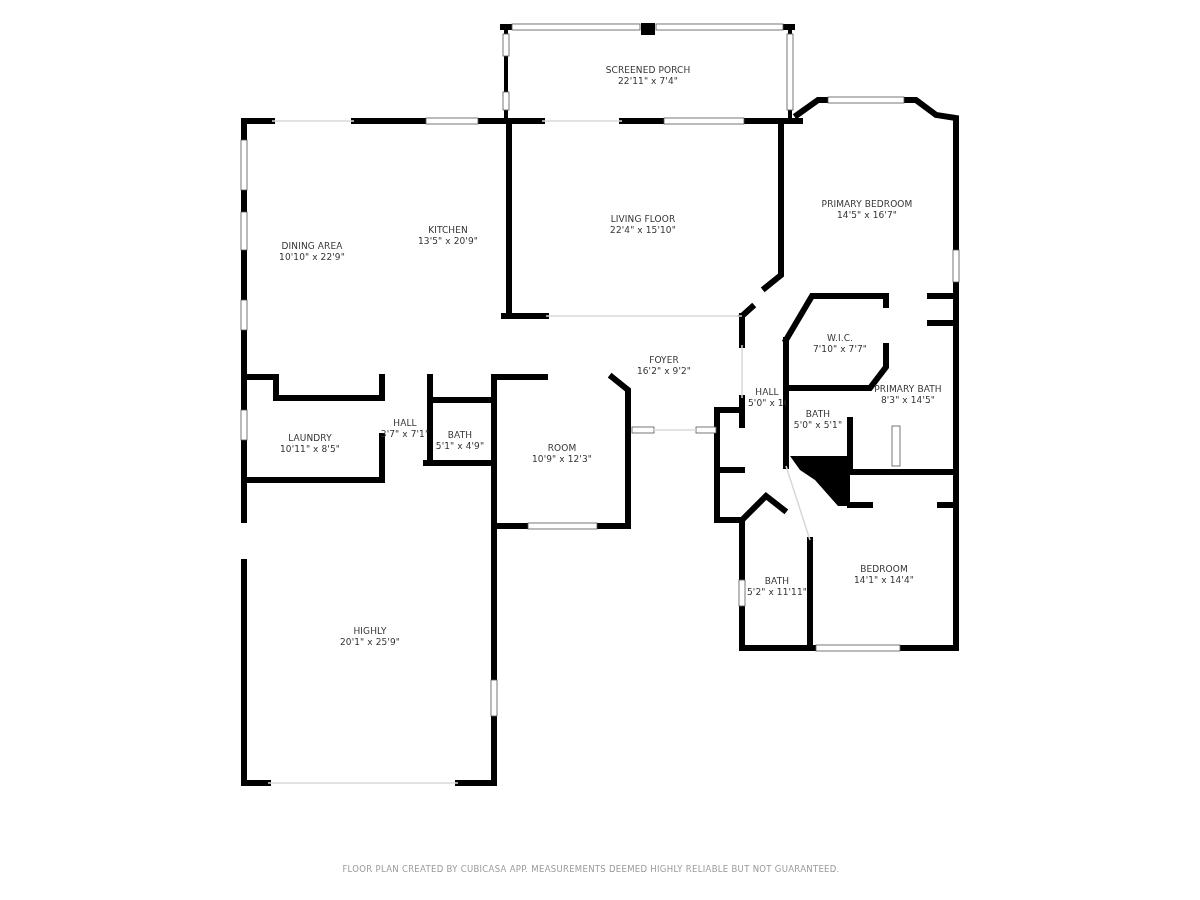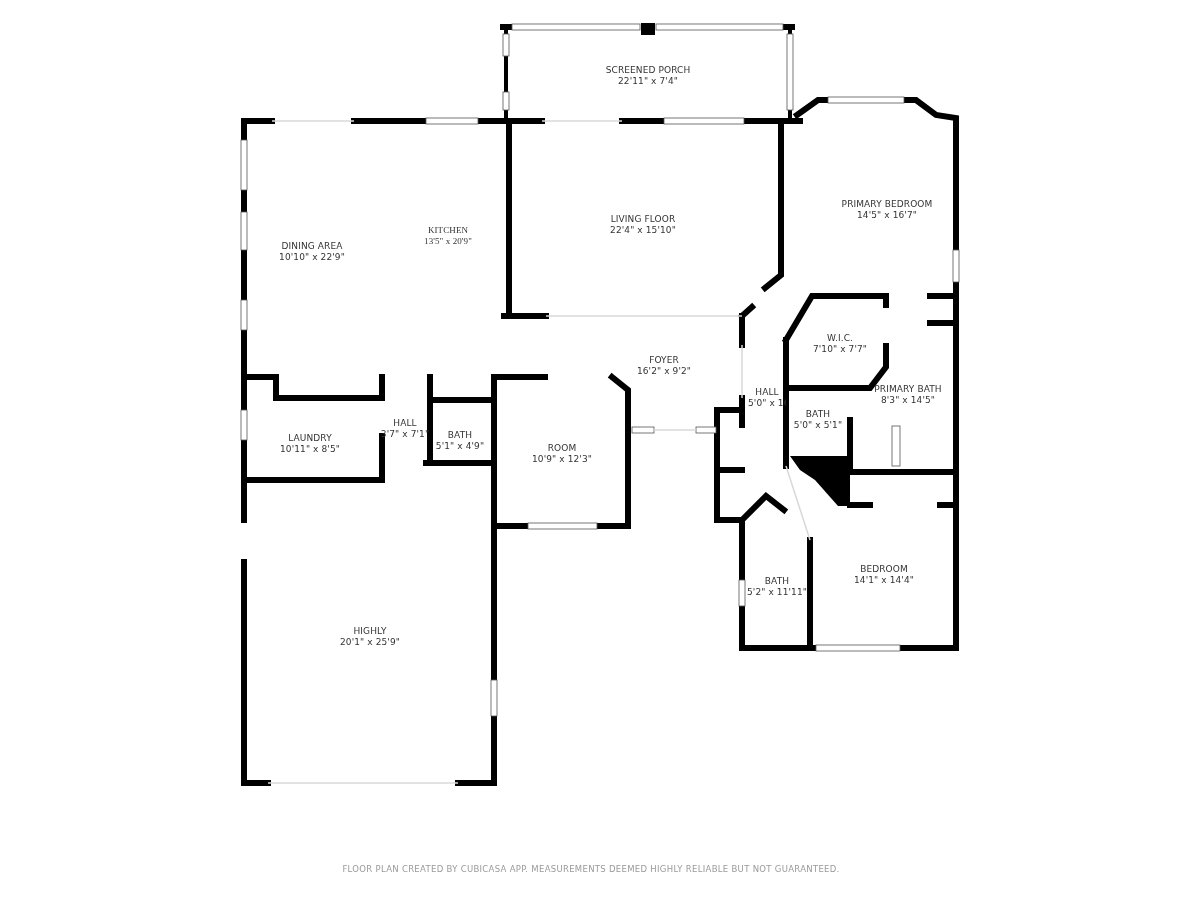--- a/index.html
+++ b/index.html
@@ -124,29 +124,29 @@
 </svg>
 
 <div class="room-label" style="left:648px; top:65px;">
   <span>SCREENED PORCH</span>
   <span>22'11" x 7'4"</span>
 </div>
 <div class="room-label" style="left:312px; top:241px;">
   <span>DINING AREA</span>
   <span>10'10" x 22'9"</span>
 </div>
-<div class="room-label" style="left:448px; top:225px;font-family:Liberation Serif, serif;">
+<div class="room-label" style="left:448px; top:225px;">
   <span>KITCHEN</span>
   <span>13'5" x 20'9"</span>
 </div>
 <div class="room-label" style="left:643px; top:214px;">
   <span>LIVING FLOOR</span>
   <span>22'4" x 15'10"</span>
 </div>
-<div class="room-label" style="left:867px; top:199px;margin-left:20px;">
+<div class="room-label" style="left:867px; top:199px;">
   <span>PRIMARY BEDROOM</span>
   <span>14'5" x 16'7"</span>
 </div>
 <div class="room-label" style="left:840px; top:333px;">
   <span>W.I.C.</span>
   <span>7'10" x 7'7"</span>
 </div>
 <div class="room-label" style="left:908px; top:384px;">
   <span>PRIMARY BATH</span>
   <span>8'3" x 14'5"</span>

